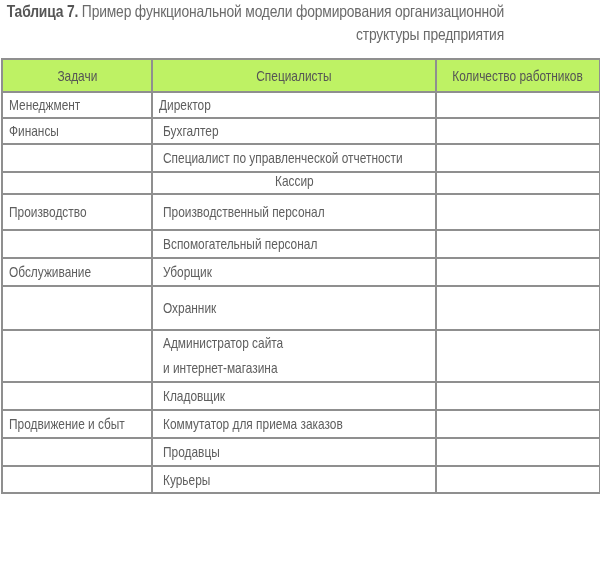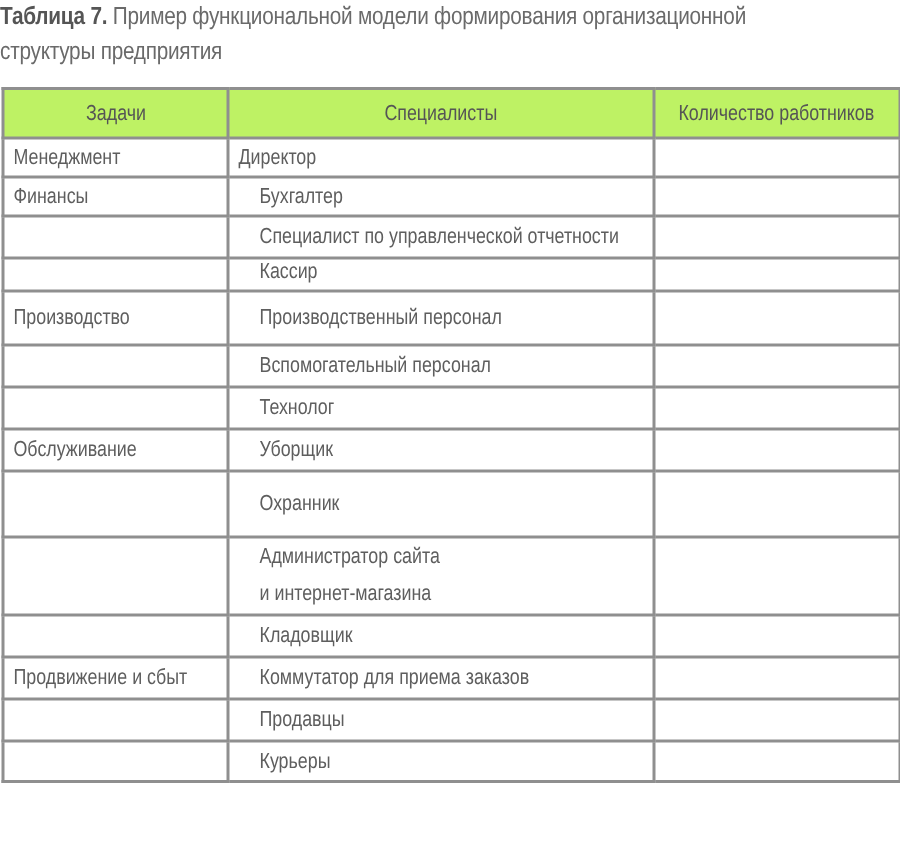--- a/index.html
+++ b/index.html
@@ -17,20 +17,21 @@
     }
     .caption {
       position: absolute;
       left: 0;
       top: 0;
       width: 600px;
       font-size: 16.5px;
       line-height: 23px;
       letter-spacing: -0.2px;
       color: #6a6a6a;
+      text-align: right;
     }
     .caption .line {
       display: block;
       white-space: nowrap;
       transform: scaleX(0.84);
       transform-origin: left top;
       height: 23px;
     }
     .caption .bold {
       font-weight: bold;
@@ -66,26 +67,26 @@
     }
     th .txt {
       transform-origin: center center;
     }
     td .cell {
       padding-left: 6px;
       line-height: 24px;
     }
     td .cell.indent {
       padding-left: 10px;
-      margin-left: 10px;
     }
     td.top .cell {
       line-height: 18px;
       position: relative;
       top: -2px;
+      text-align: center;
     }
     .two-line {
       line-height: 25px !important;
     }
   </style>
 </head>
 <body>
 
 <div class="caption">
   <span class="line"><span class="bold">Таблица 7.</span><span> Пример функциональной модели формирования организационной</span></span>
@@ -167,31 +168,20 @@
         </td>
       <td>
           <div class="cell indent"><span class="txt">Вспомогательный персонал</span></div>
         </td>
       <td>
           <div class="cell"><span class="txt"></span></div>
         </td>
     </tr>
     <tr style="height:28px">
       <td>
-          <div class="cell"><span class="txt"></span></div>
-        </td>
-      <td>
-          <div class="cell indent"><span class="txt">Технолог</span></div>
-        </td>
-      <td>
-          <div class="cell"><span class="txt"></span></div>
-        </td>
-    </tr>
-    <tr style="height:28px">
-      <td>
           <div class="cell"><span class="txt">Обслуживание</span></div>
         </td>
       <td>
           <div class="cell indent"><span class="txt">Уборщик</span></div>
         </td>
       <td>
           <div class="cell"><span class="txt"></span></div>
         </td>
     </tr>
     <tr style="height:44px">

